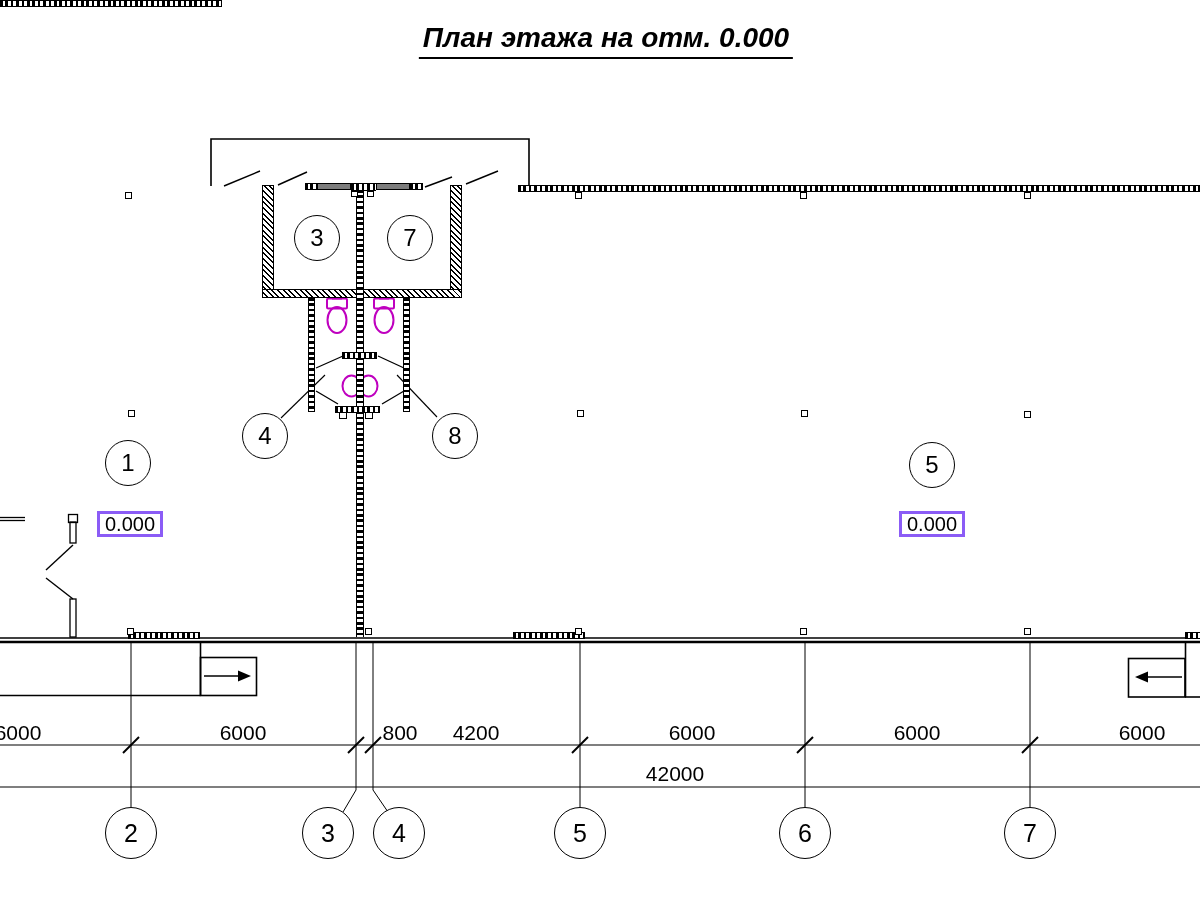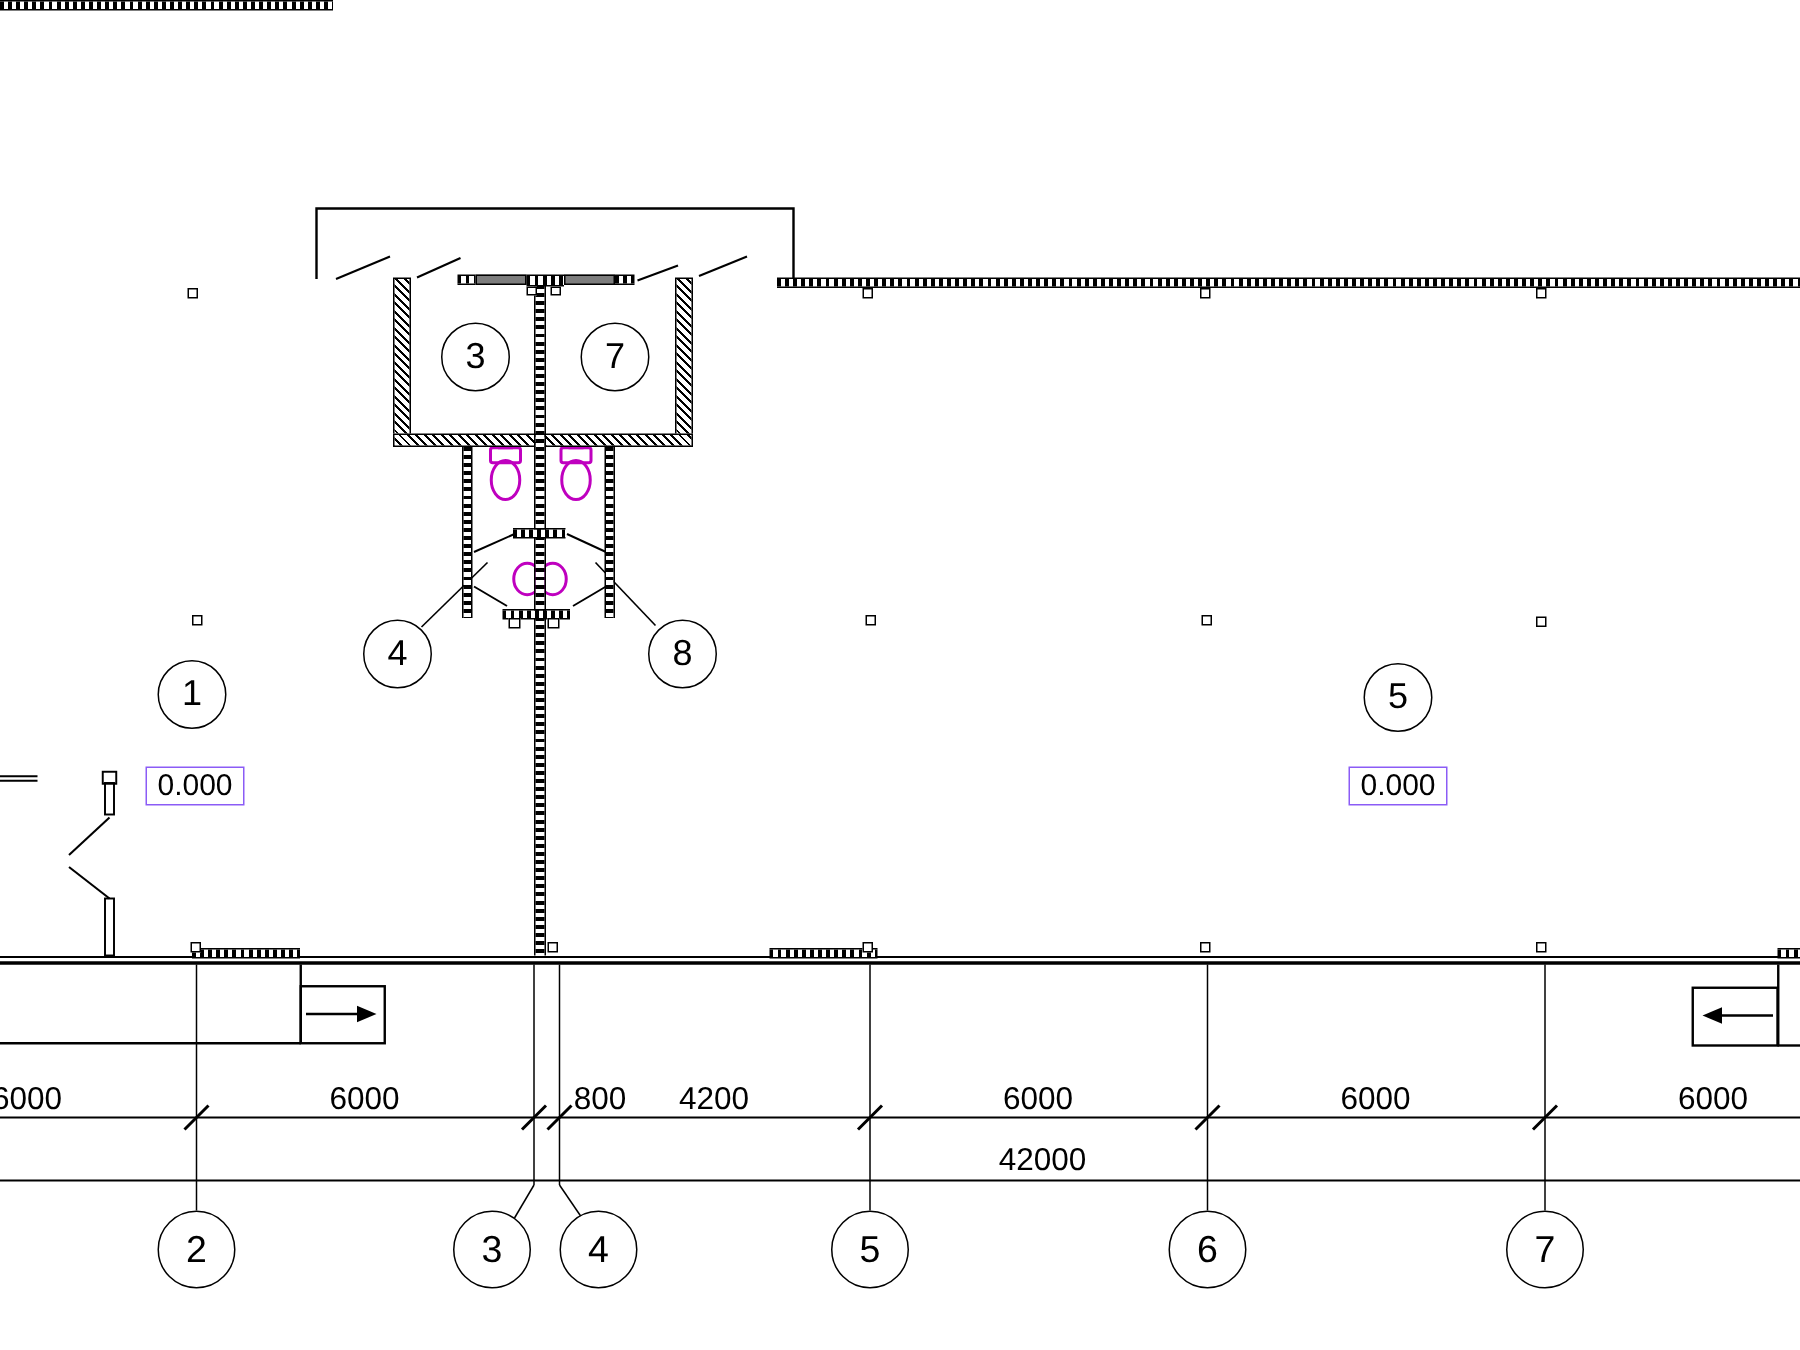--- a/index.html
+++ b/index.html
@@ -14,31 +14,32 @@
       background-image:repeating-linear-gradient(45deg,#fff 0 2.6px,#000 2.6px 4px);}
   .wall-gray{position:absolute;box-sizing:border-box;border:1px solid #000;background:#7d7d7d;}
   .tab{position:absolute;box-sizing:border-box;width:7px;height:7px;border:1.3px solid #000;background:#fff;}
   
   .bubble{position:absolute;box-sizing:border-box;border:1.4px solid #000;border-radius:50%;background:#fff;
       display:flex;align-items:center;justify-content:center;}
   .bubble.axis{width:52px;height:52px;font-size:25px;}
   .bubble.room{width:46px;height:46px;font-size:24px;}
   
   .dimtext{position:absolute;font-size:21px;white-space:nowrap;transform:translateX(-50%);}
-  .elev{position:absolute;box-sizing:border-box;border:1px solid #8b5cf6;background:#fff;font-size:20px;
+  .elev{position:absolute;box-sizing:border-box;border:3px solid #8b5cf6;background:#fff;font-size:20px;
       display:flex;align-items:center;justify-content:center;}
   #title{position:absolute;left:50%;top:22px;transform:translateX(6px) translateX(-50%);
       font-size:28px;font-weight:bold;font-style:italic;border-bottom:2px solid #000;padding:0 4px 3px 4px;white-space:nowrap;}
   svg{position:absolute;left:0;top:0;}
 </style>
 </head>
 <body>
 
 <div id="canvas">
 
+  <div id="title">План этажа на отм. 0.000</div>
 
   <svg width="1200" height="900" viewBox="0 0 1200 900">
     <g stroke="#000" fill="none">
 
       <polyline points="211,186 211,139 529,139 529,186" stroke-width="1.6"></polyline>
 
       <line x1="224" y1="186" x2="260" y2="171" stroke-width="1.4"></line>
       <line x1="278" y1="185" x2="307" y2="172" stroke-width="1.4"></line>
       <line x1="425" y1="187" x2="452" y2="177" stroke-width="1.4"></line>
       <line x1="466" y1="184" x2="498" y2="171" stroke-width="1.4"></line>
@@ -177,21 +178,21 @@
   <div class="elev" style="left:97px;top:511px;width:66px;height:26px;">0.000</div>
   <div class="elev" style="left:899px;top:511px;width:66px;height:26px;">0.000</div>
 
   <div class="dimtext" style="left:18px;top:721px;">6000</div>
   <div class="dimtext" style="left:243px;top:721px;">6000</div>
   <div class="dimtext" style="left:400px;top:721px;">800</div>
   <div class="dimtext" style="left:476px;top:721px;">4200</div>
   <div class="dimtext" style="left:692px;top:721px;">6000</div>
   <div class="dimtext" style="left:917px;top:721px;">6000</div>
   <div class="dimtext" style="left:1142px;top:721px;">6000</div>
-  <div class="dimtext" style="left:675px;top:762px;margin-left:20px;">42000</div>
+  <div class="dimtext" style="left:675px;top:762px;">42000</div>
 
   <div class="bubble axis" style="left:105px;top:807px;">2</div>
   <div class="bubble axis" style="left:302px;top:807px;">3</div>
   <div class="bubble axis" style="left:373px;top:807px;">4</div>
   <div class="bubble axis" style="left:554px;top:807px;">5</div>
   <div class="bubble axis" style="left:779px;top:807px;">6</div>
   <div class="bubble axis" style="left:1004px;top:807px;">7</div>
 
 </div>
 

